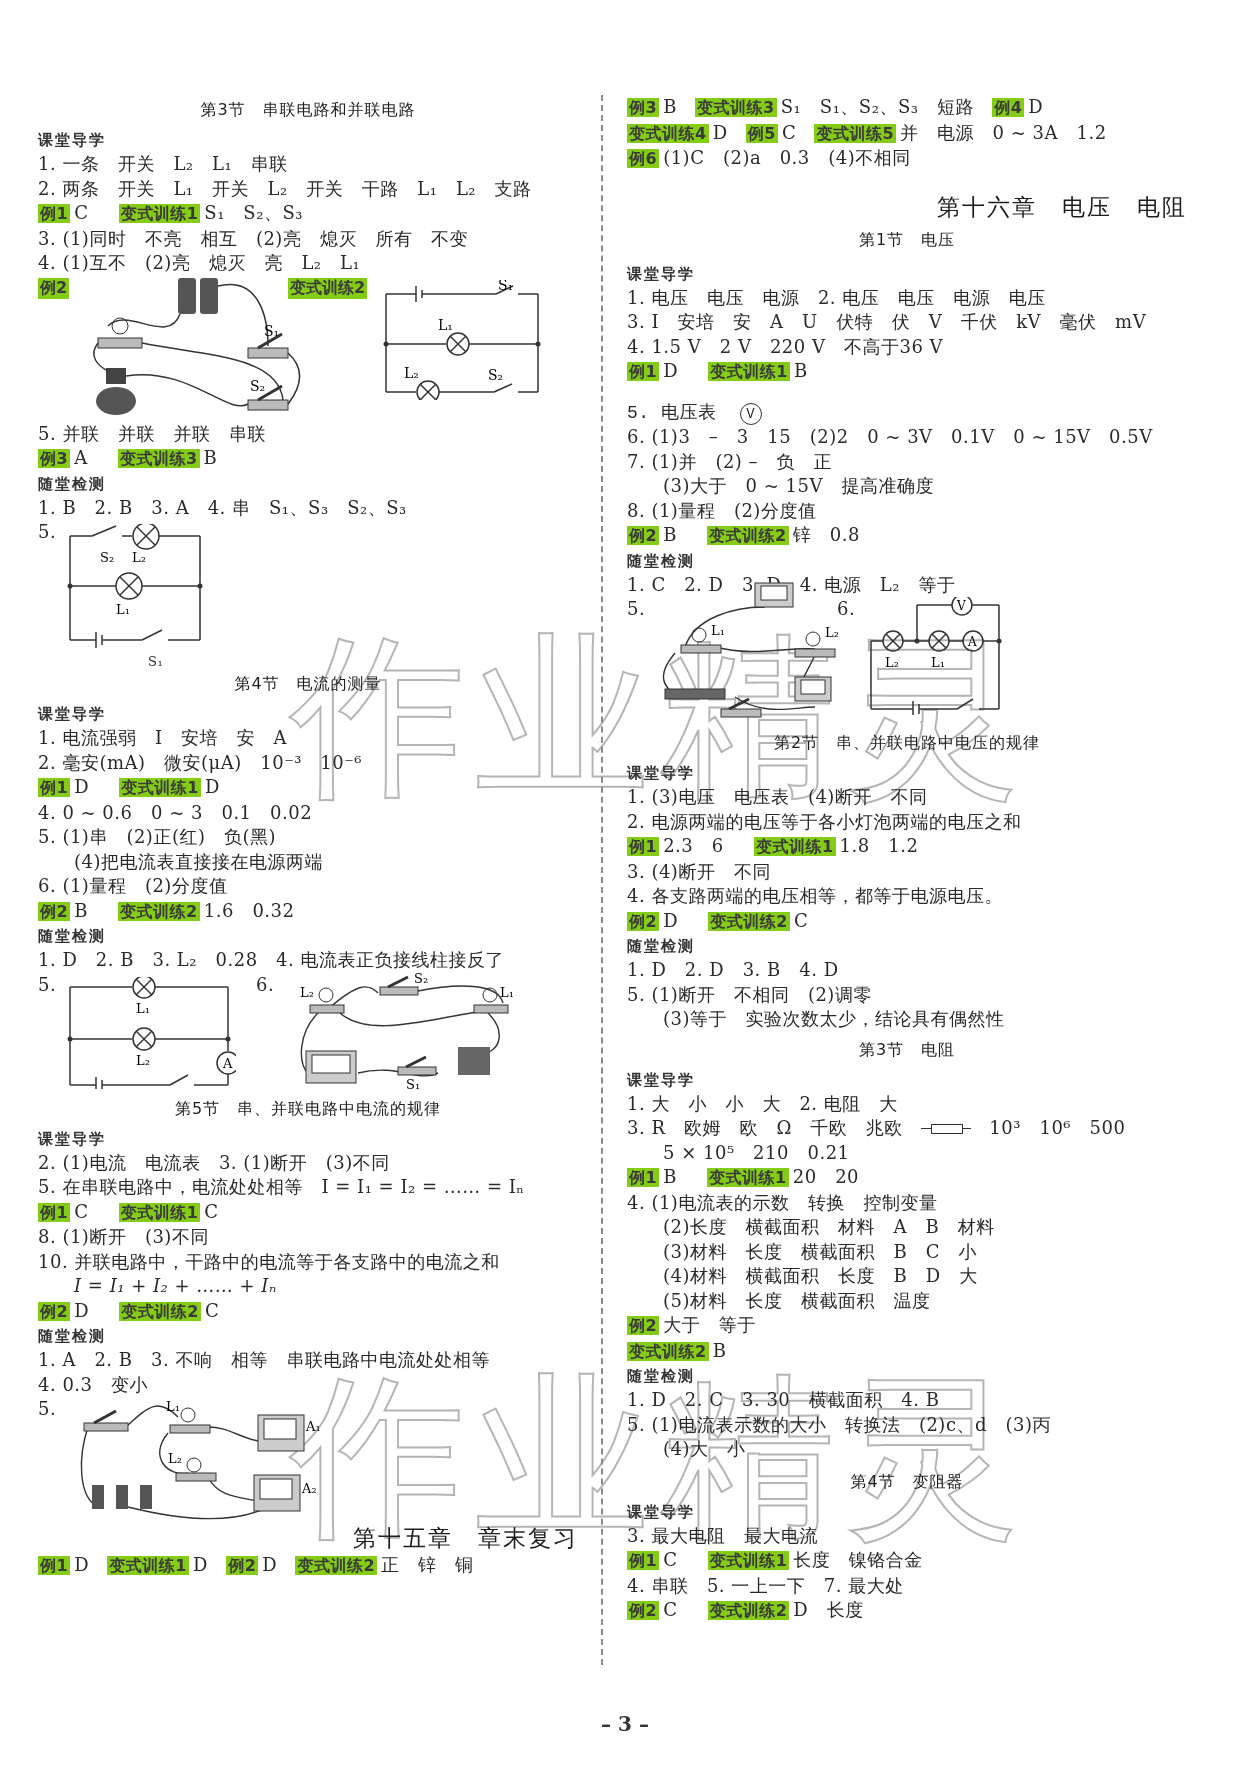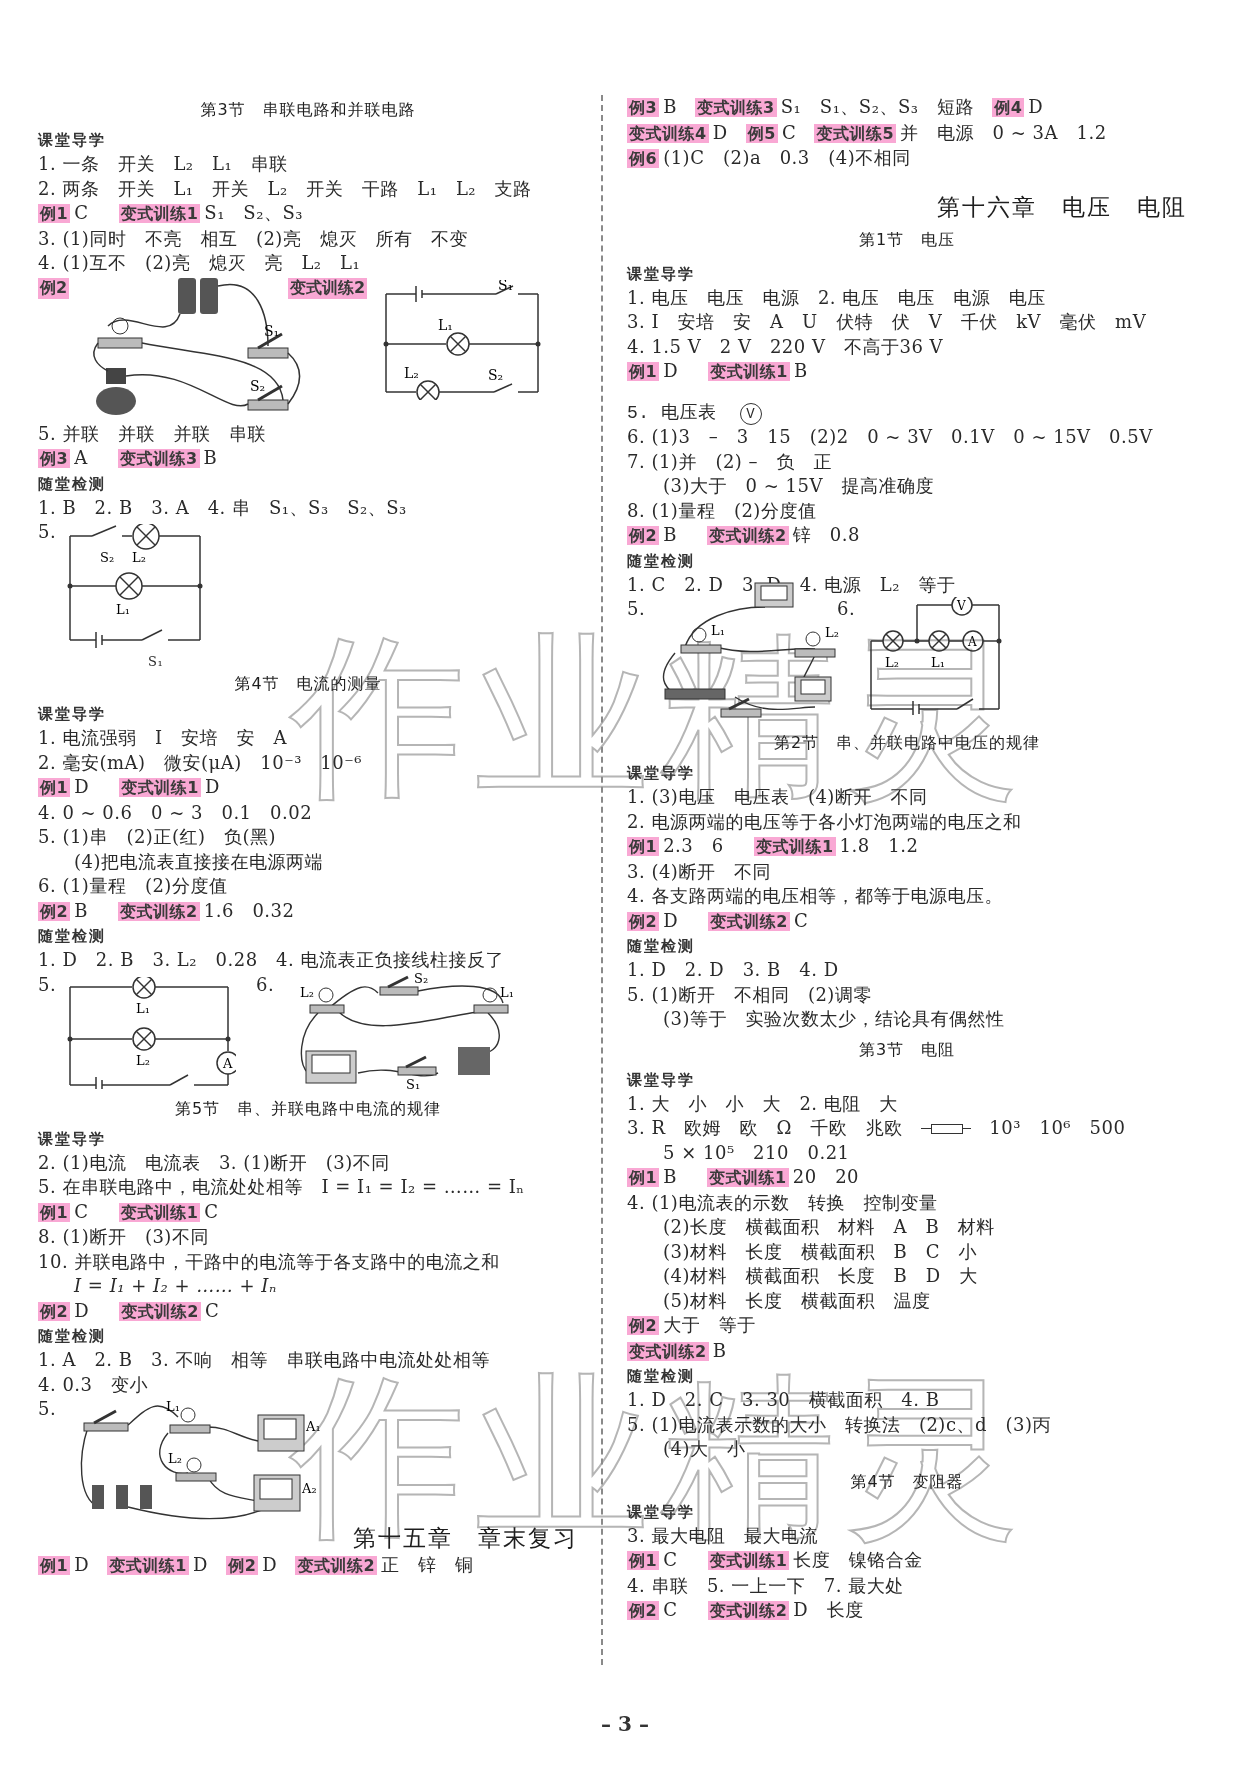--- a/index.html
+++ b/index.html
@@ -10,21 +10,21 @@
   .page { position: absolute; left: 0; top: 0; width: 1250px; height: 1782px; }
   .col { position: absolute; top: 92px; }
   .col-left { left: 38px; width: 540px; }
   .col-right { left: 627px; width: 560px; }
   .divider { position: absolute; left: 601px; top: 95px; height: 1570px; border-left: 2px dashed #8a8a8a; }
   .line { font-size: 18px; line-height: 24.5px; white-space: nowrap; letter-spacing: 0.5px; }
   .line .sp { display: inline-block; width: 12px; }
   .sec-title { font-family: "DejaVu Sans", "Liberation Sans", sans-serif; font-size: 16px; text-align: center; line-height: 32px; margin: 2px 0; color: #1e1e1e; letter-spacing: 1px; }
   .chap-title { font-family: "DejaVu Serif", "Liberation Serif", serif; font-size: 23px; text-align: right; line-height: 30px; margin-top: 10px; color: #1e1e1e; letter-spacing: 2px; }
   .sub-head { font-family: "DejaVu Sans", "Liberation Sans", sans-serif; font-weight: bold; font-size: 15px; line-height: 24px; color: #333; letter-spacing: 2px; }
-  .tag { background: #f9a8d4; font-family: "DejaVu Sans", "Liberation Sans", sans-serif; font-weight: bold; font-size: 16px; padding: 0 2px; color: #3a3a3a; margin-right: 4px; }
+  .tag { background: #84cc16; font-family: "DejaVu Sans", "Liberation Sans", sans-serif; font-weight: bold; font-size: 16px; padding: 0 2px; color: #3a3a3a; margin-right: 4px; }
   .indent { padding-left: 36px; }
   .fig { position: relative; }
   .page-num { position: absolute; left: 0; width: 1250px; top: 1712px; text-align: center; font-size: 20px; font-weight: bold; color: #333; }
   .watermark { position: absolute; font-family: Liberation Mono, monospace; font-size: 175px; color: transparent; -webkit-text-stroke: 2px #7a7a7a; opacity: 0.55; letter-spacing: 10px; pointer-events: none; }
   svg text { font-family: "DejaVu Serif", serif; }
 </style>
 </head>
 <body>
 
 <div class="page">

